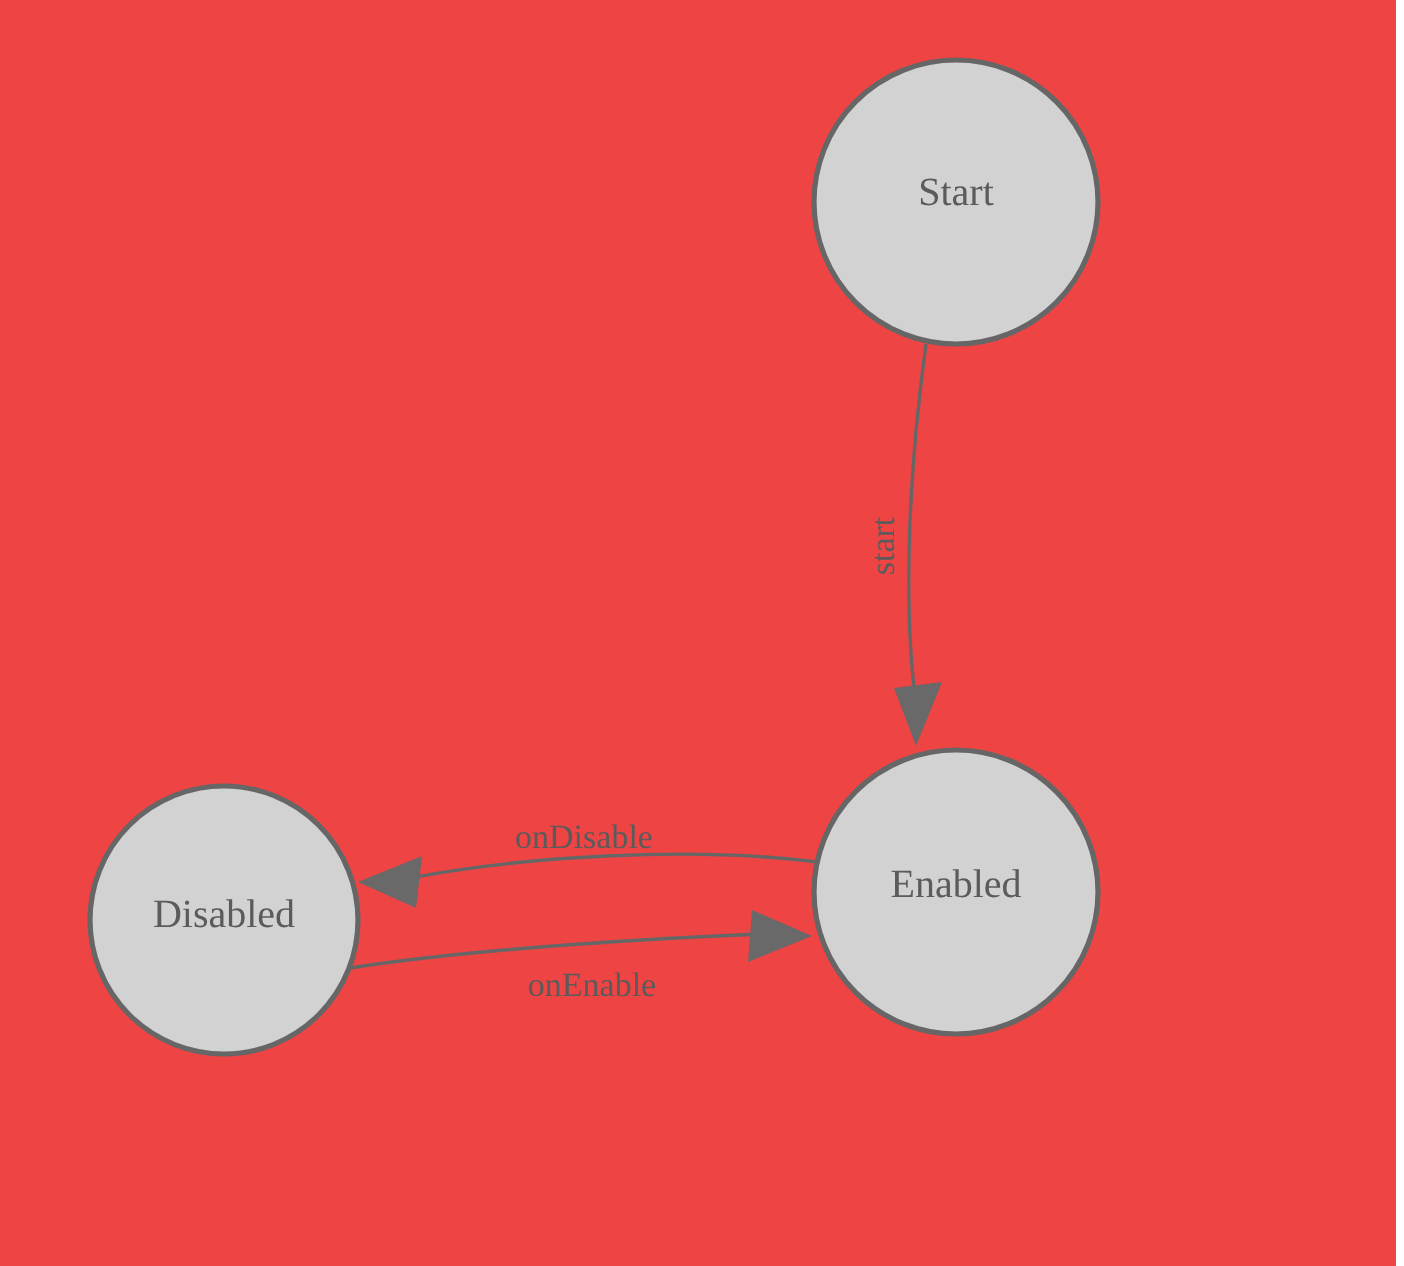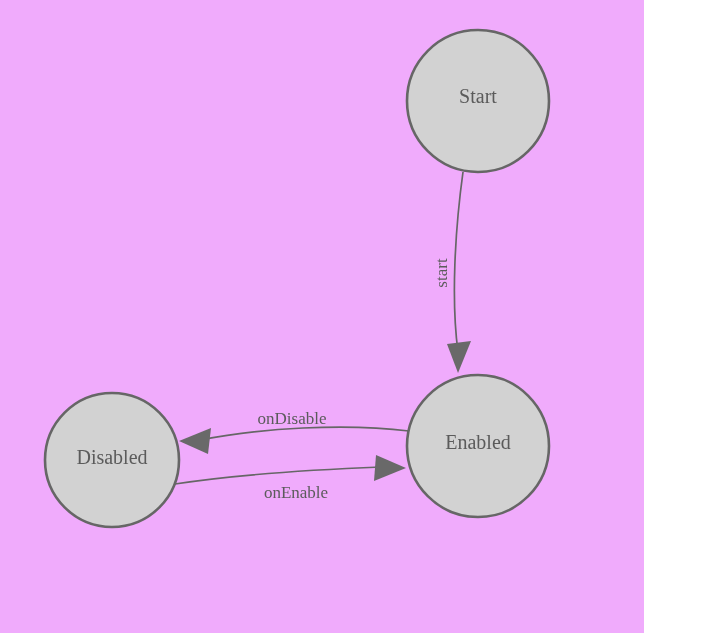--- a/index.html
+++ b/index.html
@@ -6,23 +6,23 @@
   html, body {
     margin: 0;
     padding: 0;
     background: #ffffff;
   }
   body {
     font-family: "Liberation Serif", serif;
   }
   #diagram-canvas {
     position: relative;
-    width: 644px;
+    width: 698px;
     height: 633px;
-    background: #f0abfc;
+    background: #ef4444;
     overflow: hidden;
   }
   #diagram-svg {
     position: absolute;
     top: 0;
     left: 0;
     width: 702px;
     height: 633px;
     display: block;
   }

